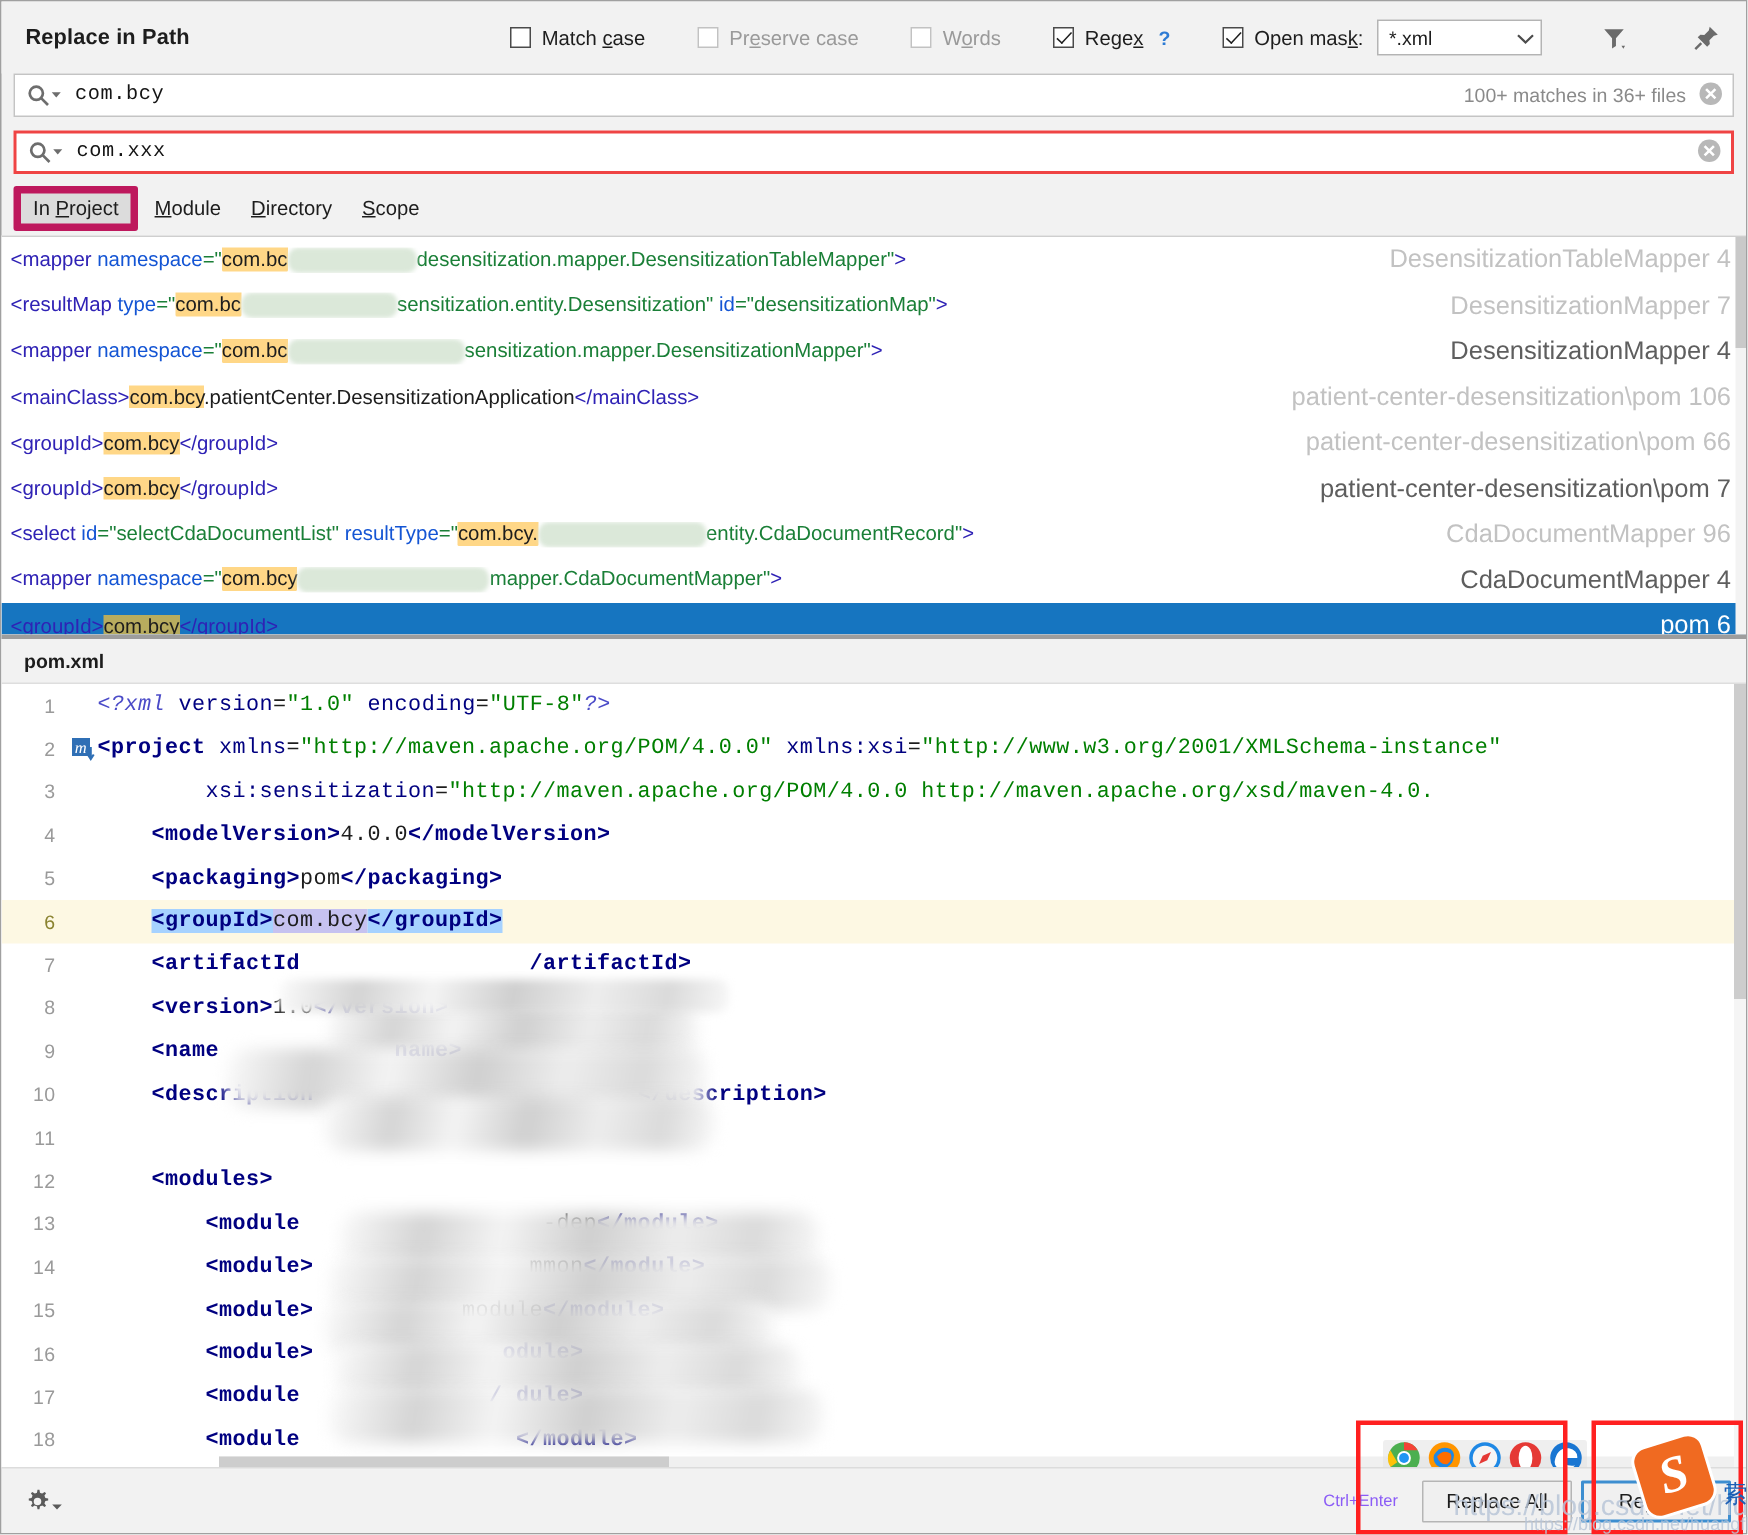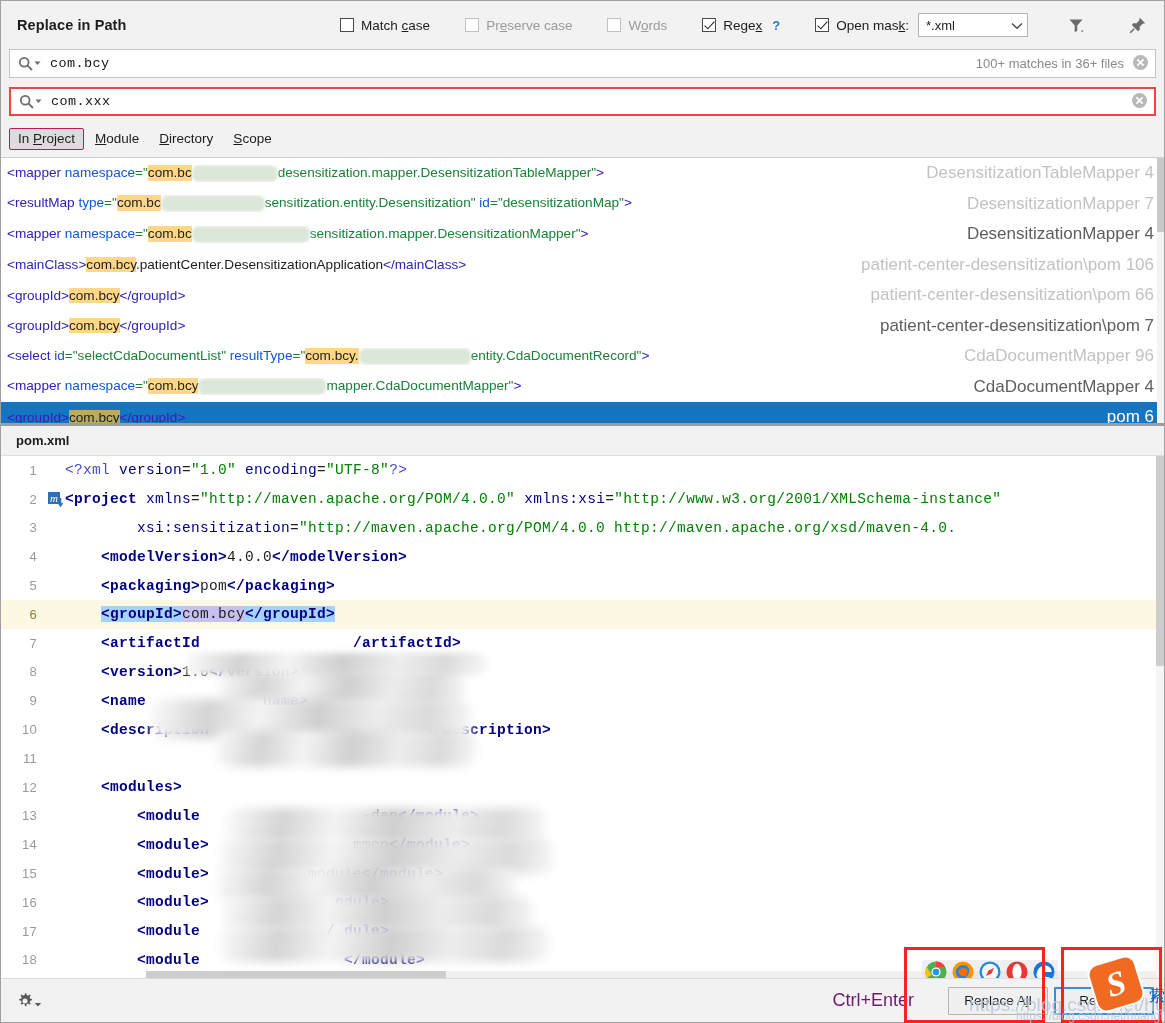--- a/index.html
+++ b/index.html
@@ -70,21 +70,21 @@
     white-space: nowrap; overflow: hidden;
   }
   .matches { color:#8a8a8a; font-size:13px; margin-right:8px; white-space:nowrap; }
   .clear-x { flex:0 0 auto; }
 
   
   .scopes { display:flex; align-items:center; gap:2px; padding: 2px 6px 6px 8px; height: 32px; }
   .scope {
     padding: 3px 9px 4px; font-size: 13.5px; border-radius: 2px; white-space: nowrap;
   }
-  .scope.active { background:#dcdcdc; border:1px solid #be185d; padding:2px 8px 3px; }
+  .scope.active { background:#dcdcdc; border:5px solid #be185d; padding:2px 8px 3px; }
 
   
   .results {
     flex: 0 0 auto; height: 266px;
     background:#fff; border-top:1px solid #cfcfcf;
     overflow:hidden; position:relative;
     font-size: 13.6px;
   }
   .res-row {
     height: 30.5px; display:flex; align-items:center;
@@ -131,21 +131,21 @@
     width: 44px; flex:0 0 44px; text-align:right; padding-right:8px;
     color:#9a9a9a; font-size:13px; font-family:"Liberation Sans",sans-serif;
   }
   .cline.cur .gutter { color:#8a8330; }
   .marker { width: 20px; flex:0 0 20px; display:flex; align-items:center; justify-content:center; }
   .ctext { white-space:pre; position:relative; }
   .k-tag { color:#000080; font-weight:bold; }
   .k-txt { color:#1d1d1d; }
   .k-str { color:#007f00; }
   .k-attr { color:#000080; }
-  .k-meta { color:#4b4bc8; }
+  .k-meta { color:#4b4bc8;font-style:italic; }
   .sel-blue { background:#a6d2ff; }
   .sel-lav  { background:#c6c2f0; }
   .code-scrollbar { position:absolute; right:0; top:0; width:8px; bottom:0; background:#f5f5f5; }
   .code-scrollbar i { position:absolute; top:0; left:0; width:8px; height:210px; background:#cdcdcd; }
   .hbar { position:absolute; left:145px; right:8px; bottom:0; height:7px; background:#f0f0f0; }
   .hbar i { position:absolute; left:0; top:0; height:7px; width:300px; background:#cdcdcd; }
 
   .blurbox {
     position:absolute; border-radius:14px; filter: blur(5px);
     background: linear-gradient(100deg,#fbfbfb 0%, #d4d4d4 18%, #f4f4f4 34%, #cfcfcf 52%, #ededed 70%, #dadada 86%, #f8f8f8 100%);
@@ -153,21 +153,21 @@
   }
   .blurbox.sm { filter: blur(3px); border-radius:8px; }
 
   
   .footer {
     height: 44px; flex:0 0 44px; background:#f2f2f2;
     display:flex; align-items:center; padding: 0 10px 0 14px;
     border-top:1px solid #dcdcdc; position:relative;
   }
   .gear { display:flex; align-items:flex-end; }
-  .shortcut { margin-left:auto; color:#701a75; font-size:18px; margin-right:28px; }
+  .shortcut { margin-left:auto; color:#8b5cf6; font-size:11px; margin-right:10px; }
   .btn {
     height: 28px; min-width: 100px; padding: 0 14px;
     background:#f0f0f0; border:1px solid #b5b5b5; border-radius:1px;
     font-size:13.5px; display:flex; align-items:center; justify-content:center;
     margin-left: 6px; color:#1d1d1d; white-space:nowrap;
   }
   .btn.primary { border:2px solid #3d8ed0; }
   .btn.wide { min-width: 187px; }
 
   

